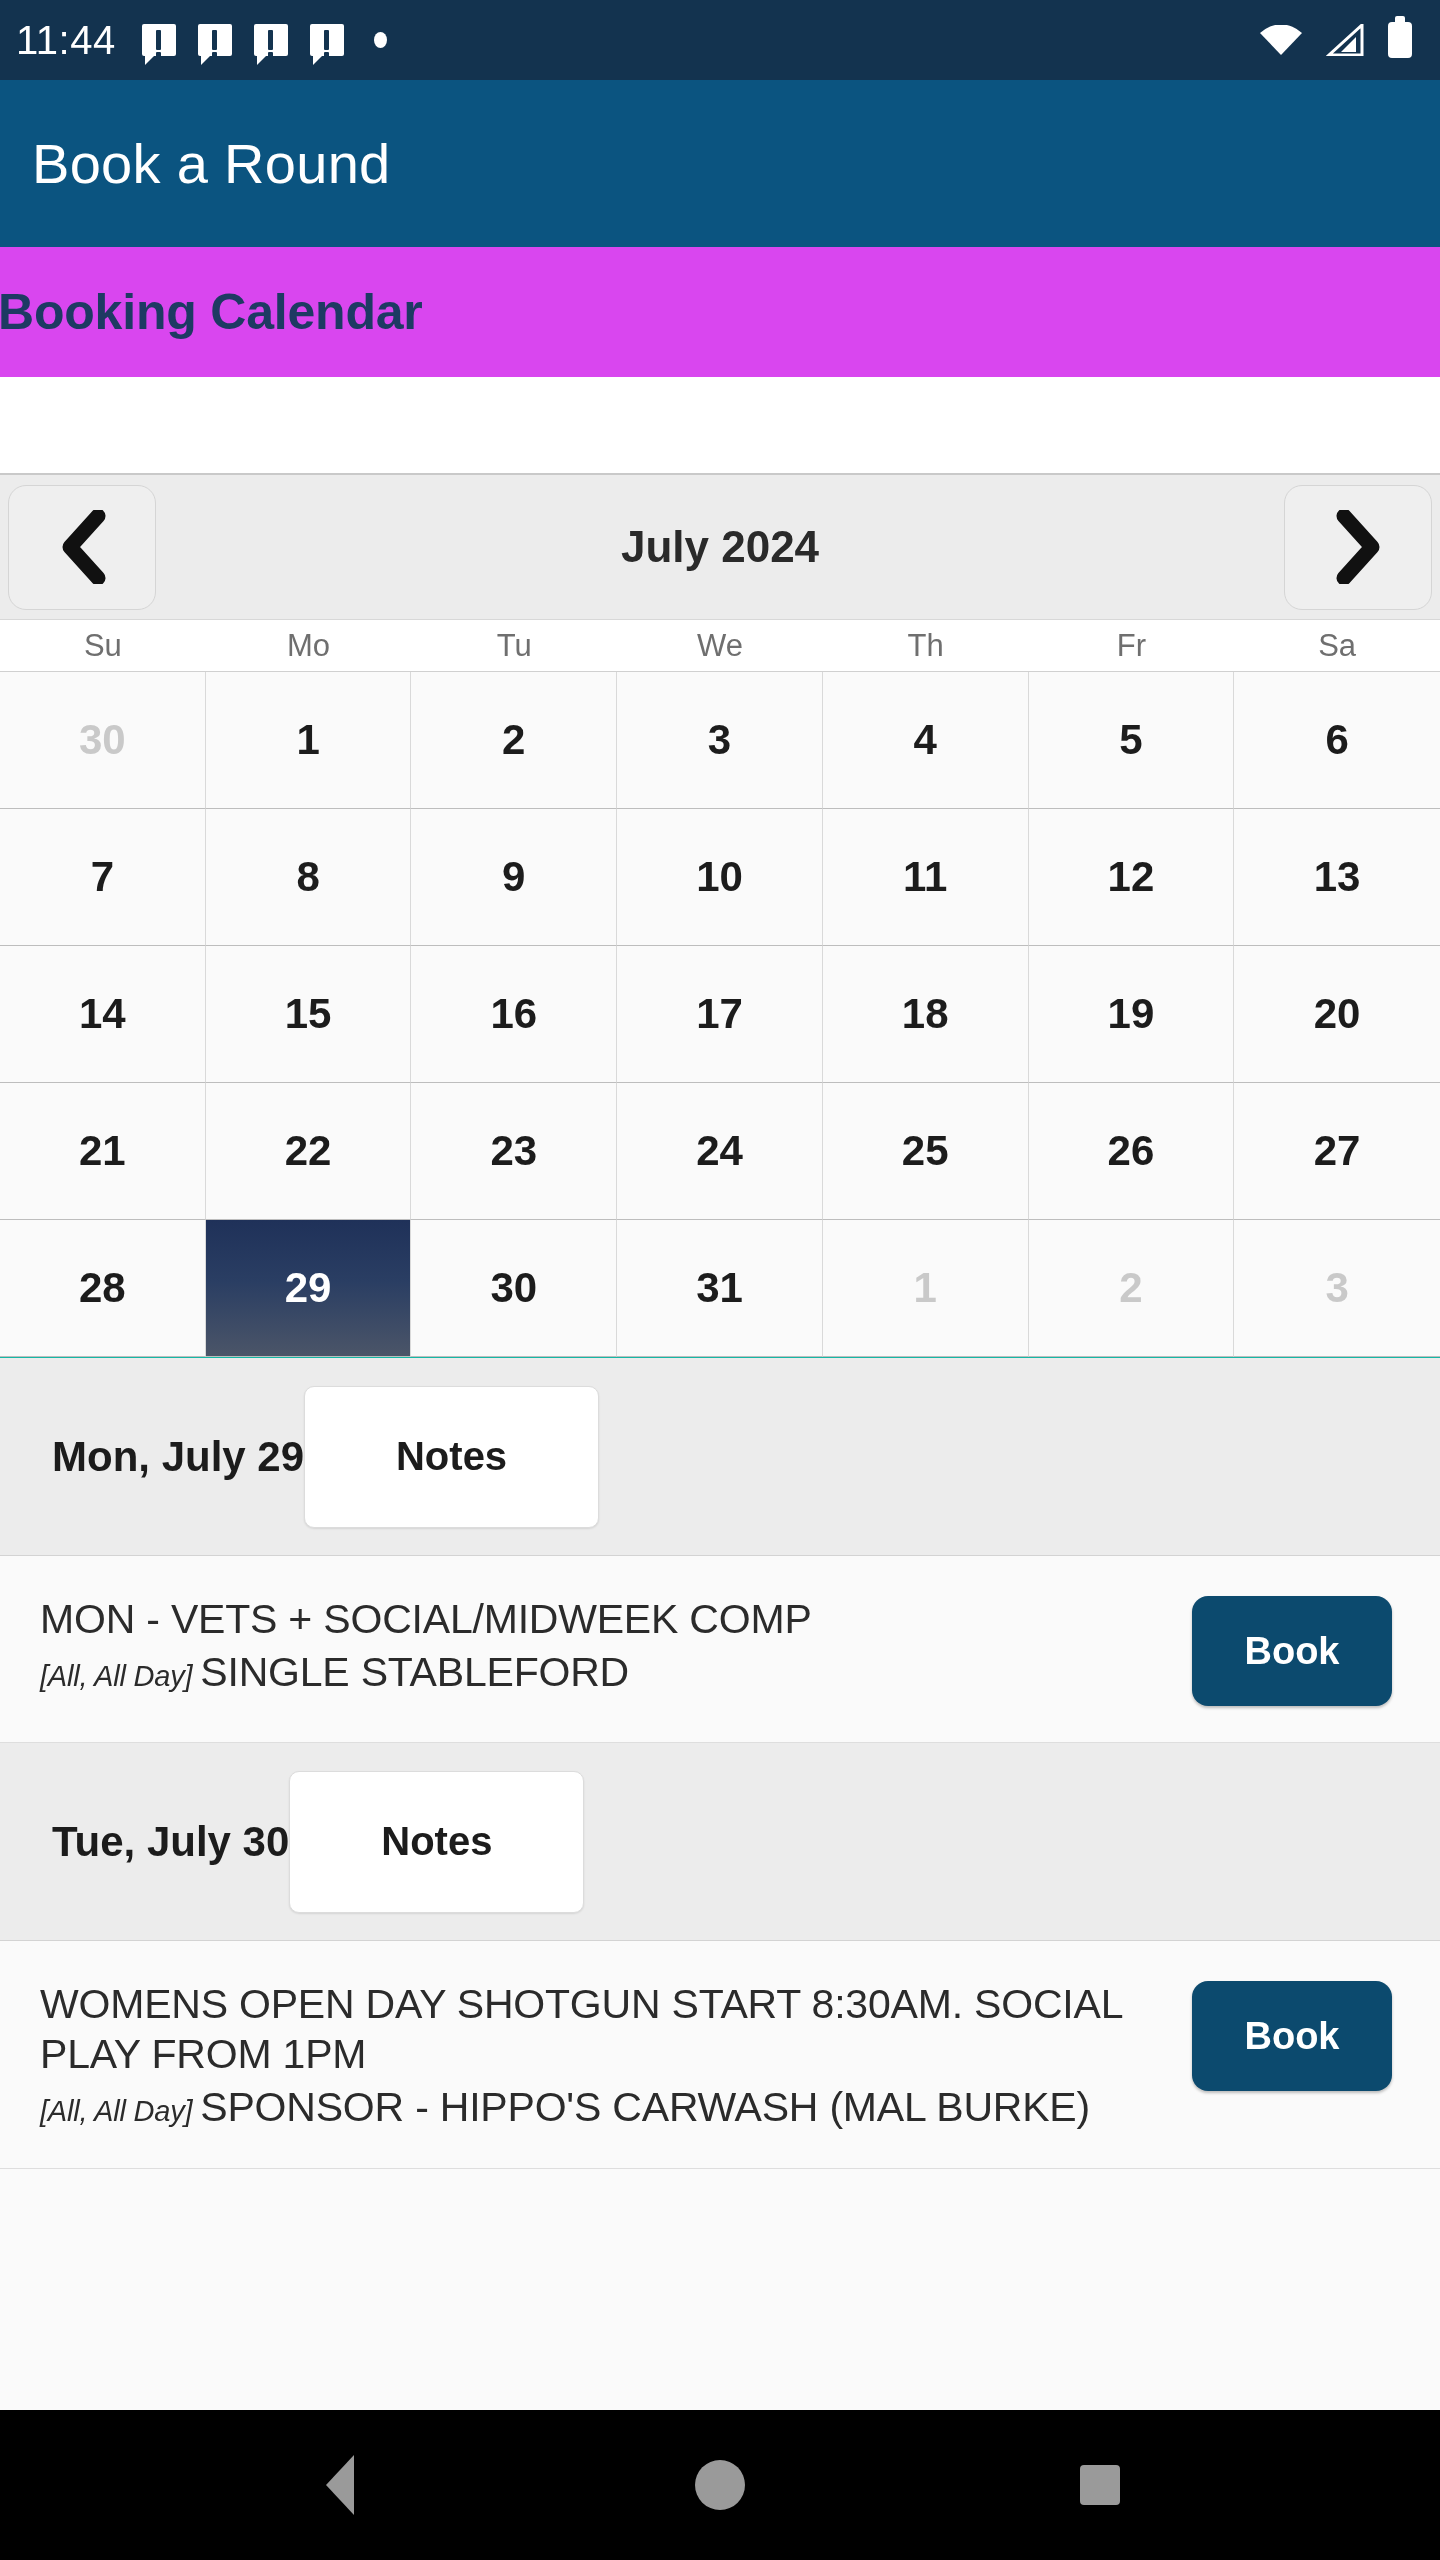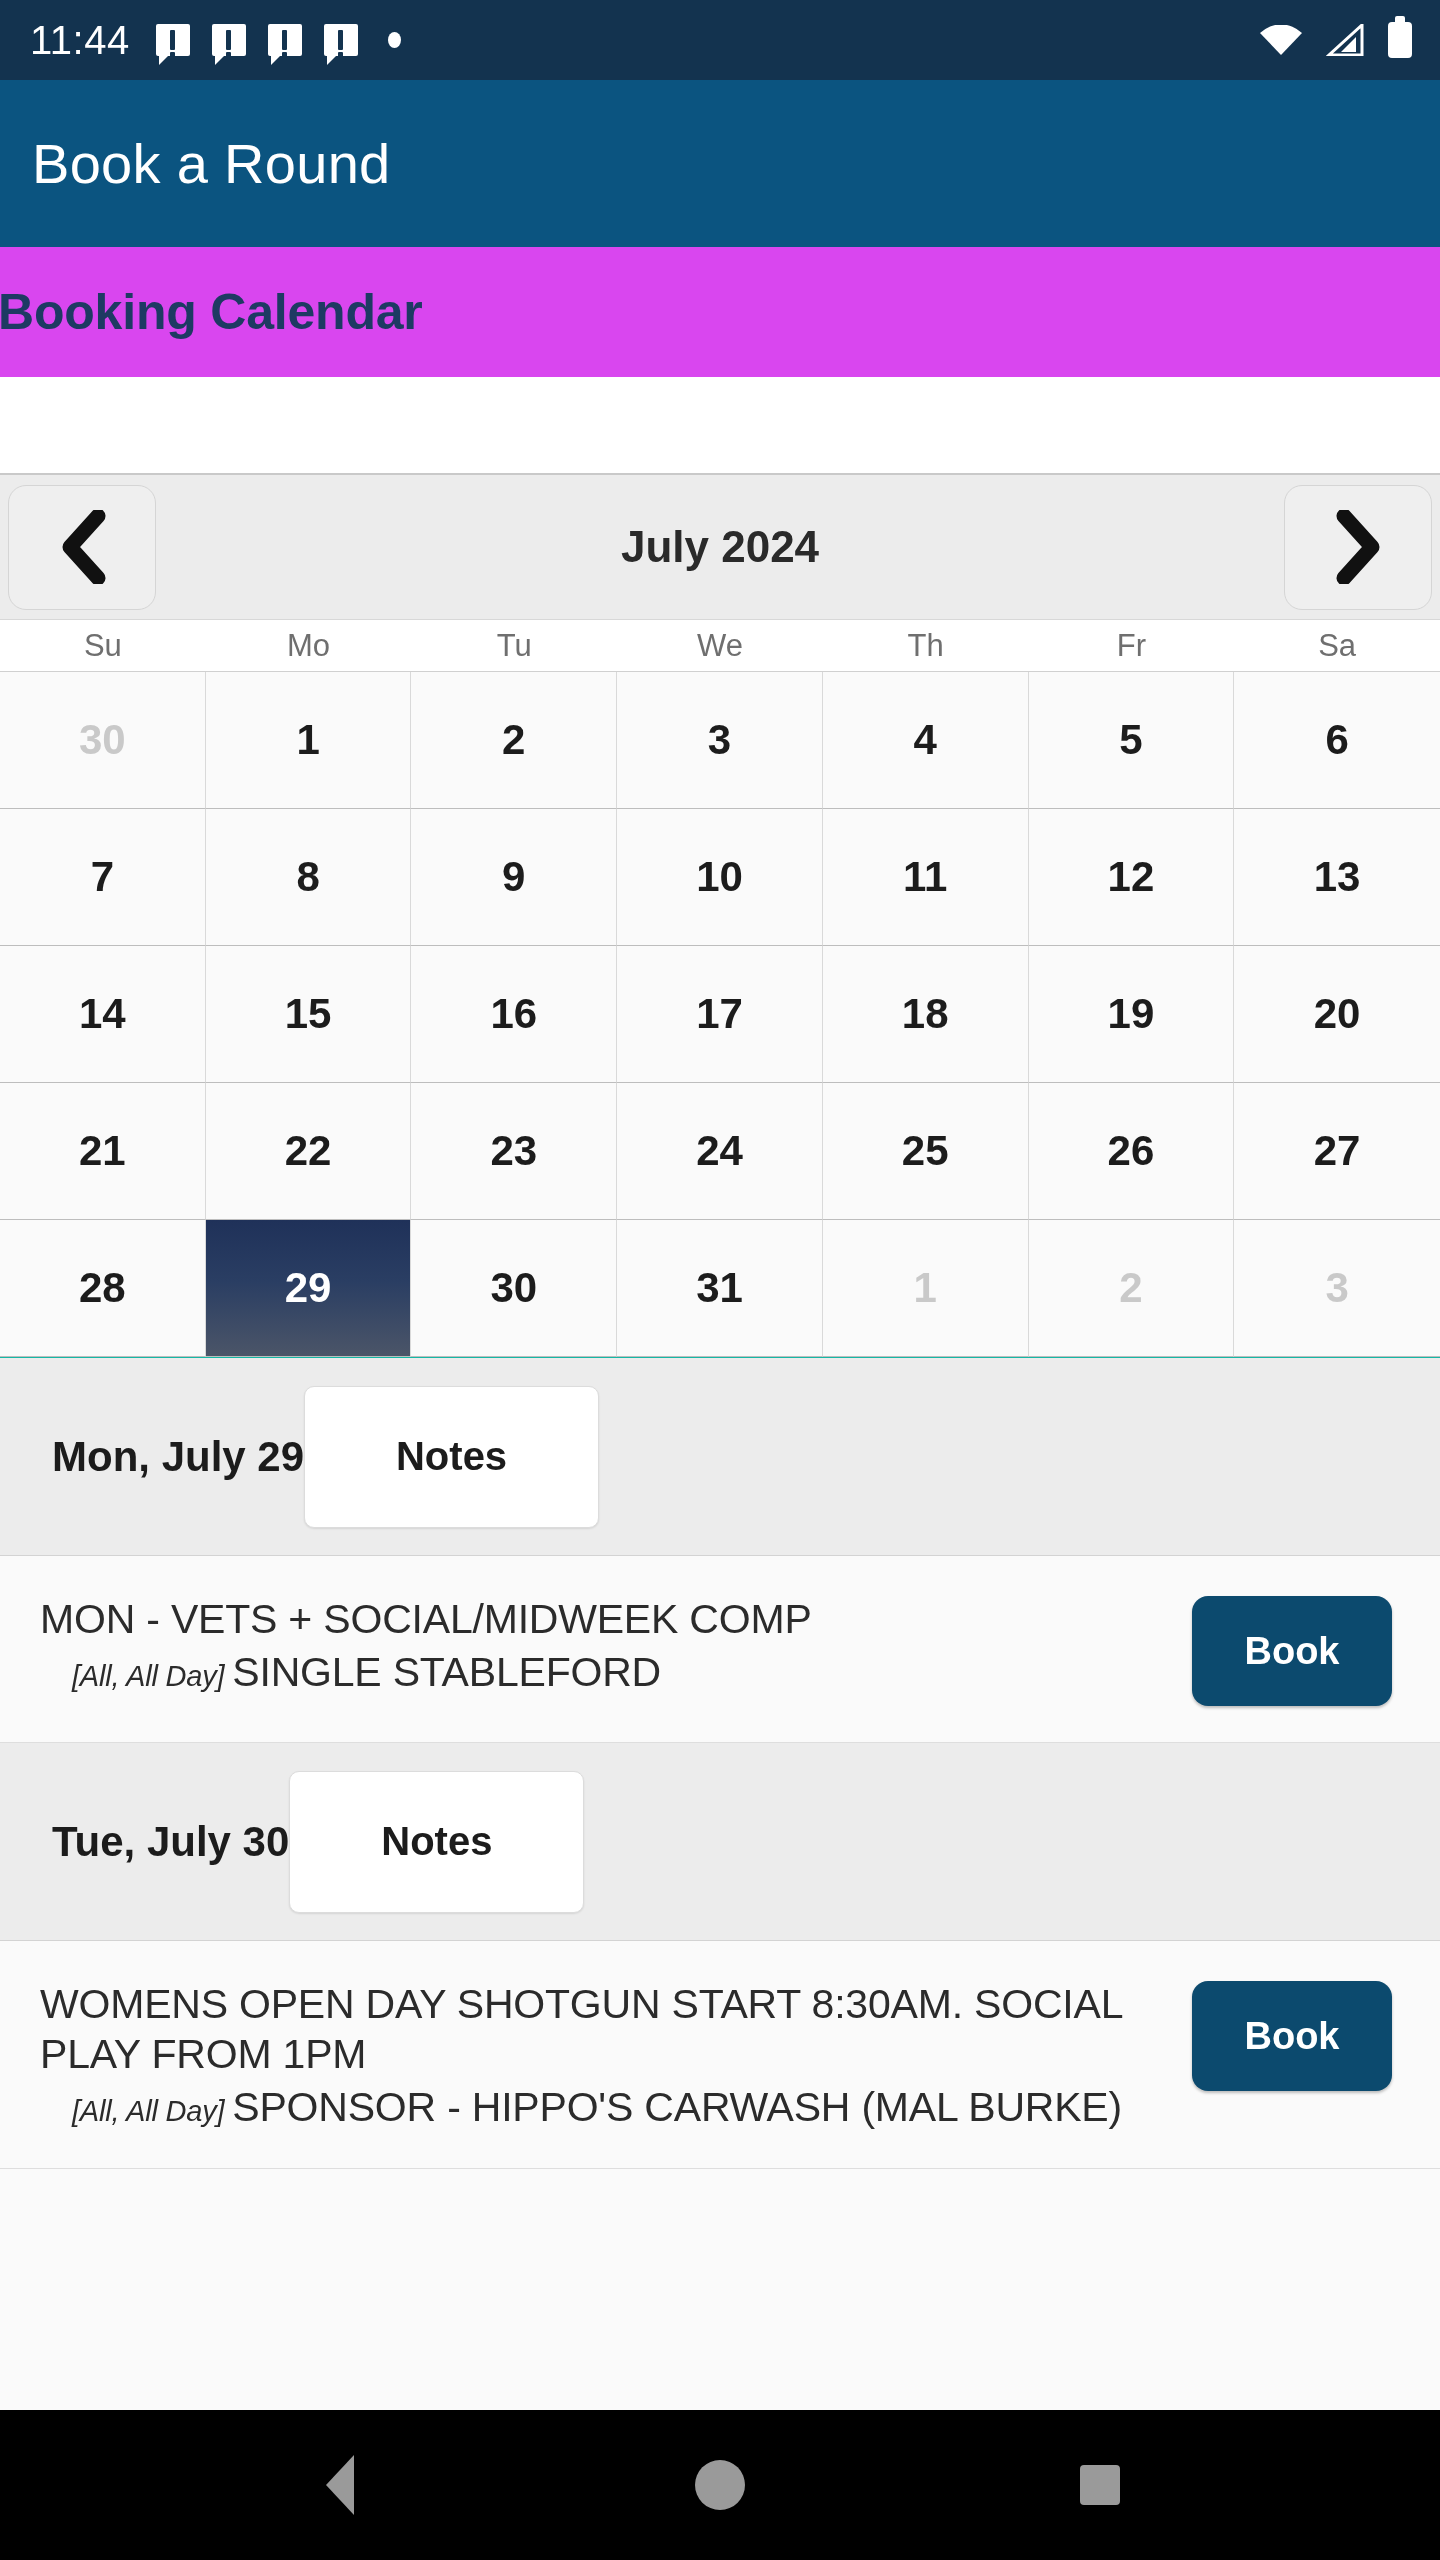--- a/index.html
+++ b/index.html
@@ -21,21 +21,21 @@
     flex-direction: column;
   }
 
   
   .status-bar {
     height: 80px;
     background: #123category;
     background: #13334f;
     display: flex;
     align-items: center;
-    padding: 0 28px 0 30px;
+    padding: 0 28px 0 16px;
     flex: 0 0 80px;
   }
   .status-time {
     color: #ffffff;
     font-size: 40px;
     letter-spacing: 0.5px;
     line-height: 1;
     margin-right: 26px;
   }
   .status-icons-left {
@@ -279,21 +279,20 @@
     color: #2b2b2b;
     line-height: 1.22;
     letter-spacing: -0.2px;
   }
   .event-sub {
     font-size: 41px;
     color: #2b2b2b;
     line-height: 1.22;
     letter-spacing: -0.2px;
     margin-top: 3px;
-    margin-left: 32px;
   }
   .event-sub .tag {
     font-size: 29px;
     font-style: italic;
     color: #2b2b2b;
   }
   .book-btn {
     flex: 0 0 auto;
     width: 200px;
     height: 110px;

